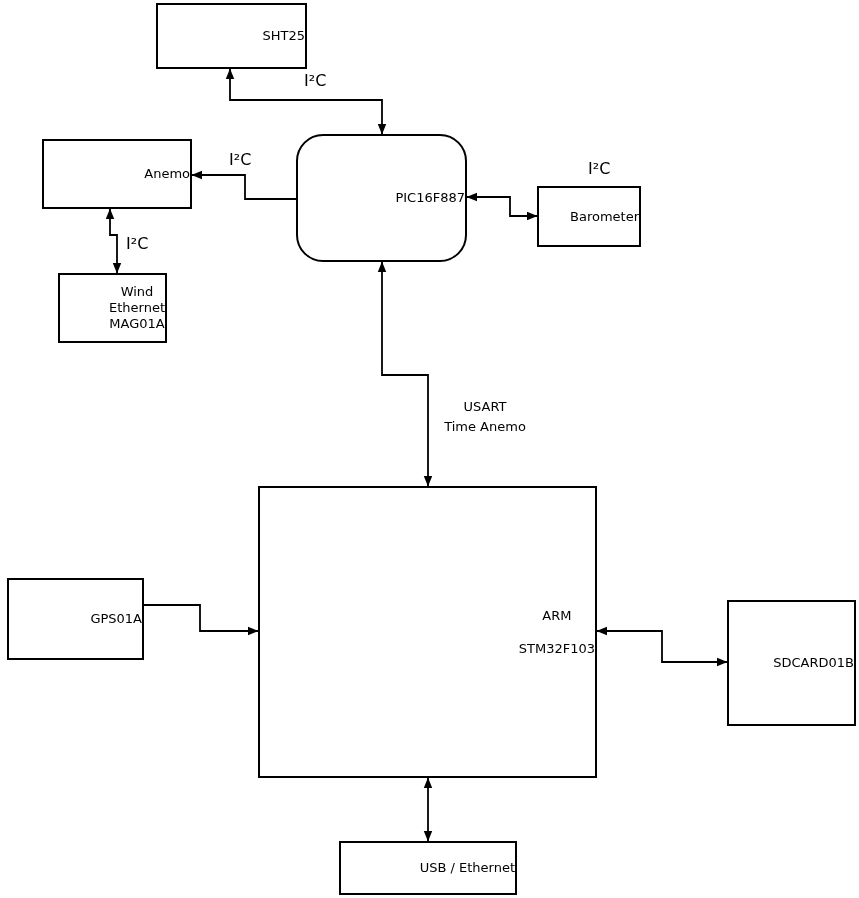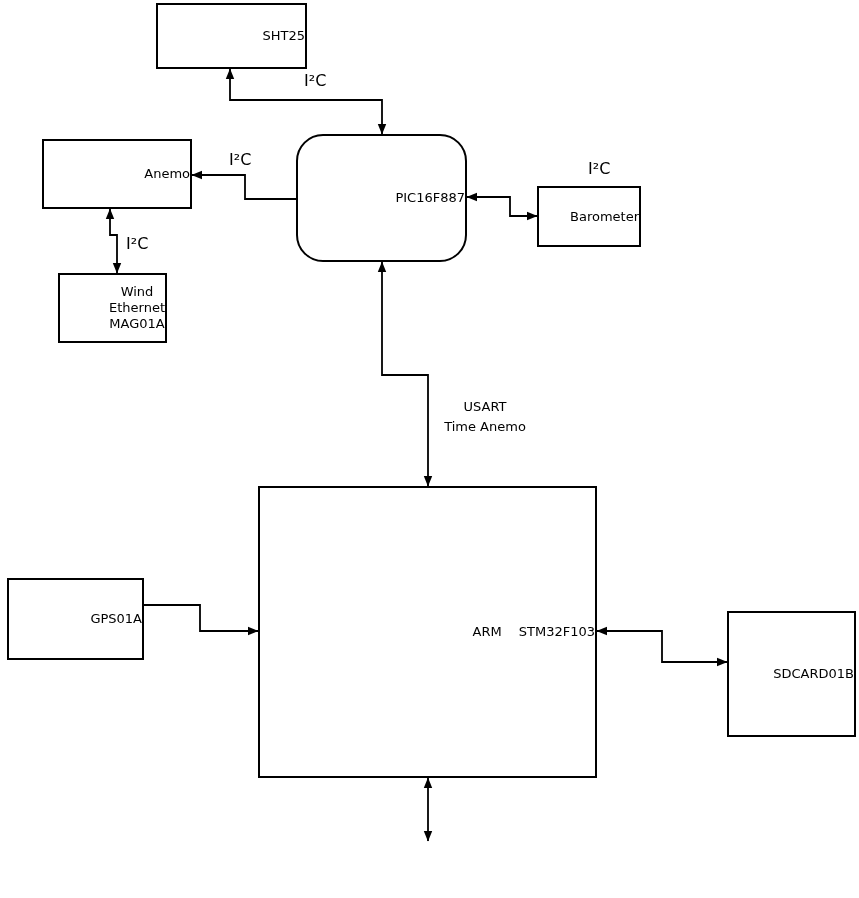--- a/index.html
+++ b/index.html
@@ -38,20 +38,21 @@
     justify-content: flex-end;
     text-align: center;
     font-size: 13px;
     line-height: 16px;
   }
   .multiline {
     white-space: pre-line;
   }
   .arm-label {
     display: flex;
+    flex-direction: column;
     align-items: center;
     gap: 17px;
   }
   .edge-label {
     position: absolute;
     font-size: 16px;
     line-height: 15px;
     white-space: nowrap;
   }
   .edge-label-block {
@@ -116,24 +117,27 @@
     <span class="arm-label">
       <span>ARM</span>
       <span>STM32F103</span>
     </span>
   </div>
 
   <div class="node" style="left:7px; top:558px; width:137px; height:82px;margin-top:20px;">
     <span>GPS01A</span>
   </div>
 
-  <div class="node" style="left:727px; top:600px; width:129px; height:126px;margin-top:11px;">
+  <div class="node" style="left:727px; top:600px; width:129px; height:126px;">
     <span>SDCARD01B</span>
   </div>
 
+  <div class="node" style="left:339px; top:841px; width:178px; height:54px;">
+    <span>USB / Ethernet</span>
+  </div>
 
   <div class="edge-label" style="left:304px; top:73px;">I²C</div>
 
   <div class="edge-label" style="left:229px; top:152px;">I²C</div>
 
   <div class="edge-label" style="left:126px; top:236px;">I²C</div>
 
   <div class="edge-label" style="left:588px; top:161px;">I²C</div>
 
   <div class="edge-label-block" style="left:429px; top:397px; width:112px;">

